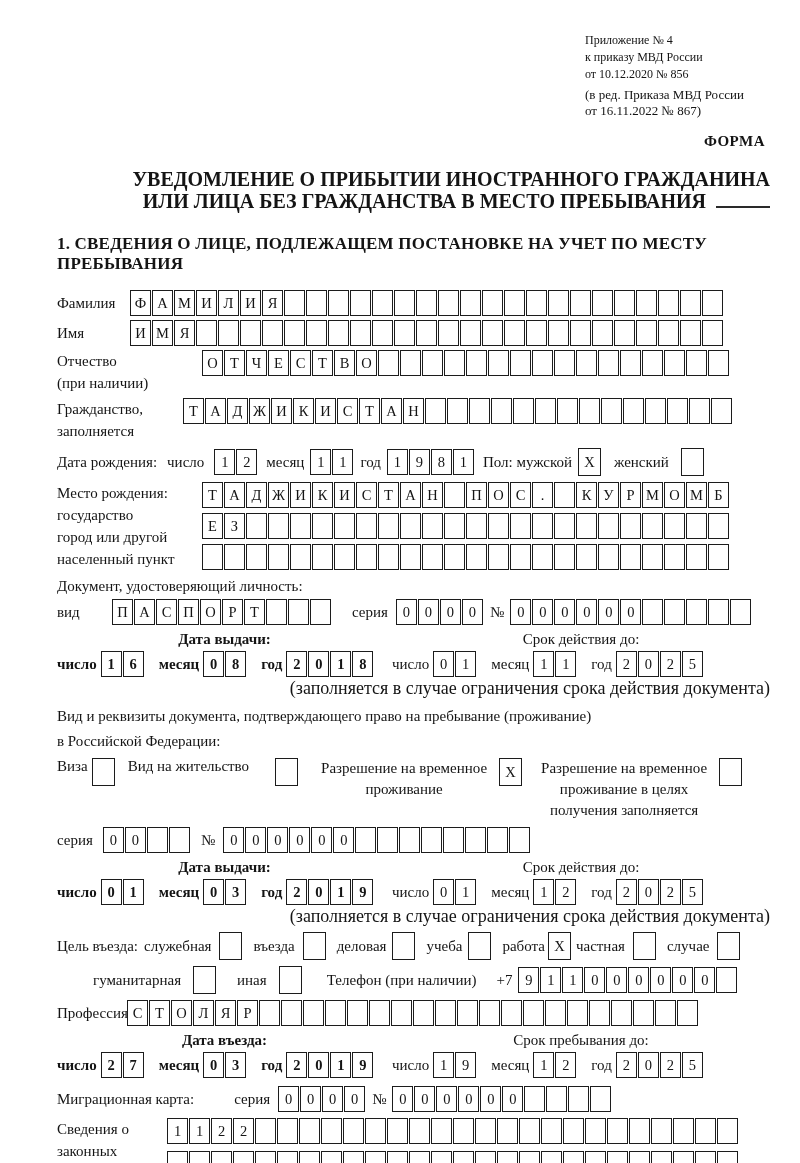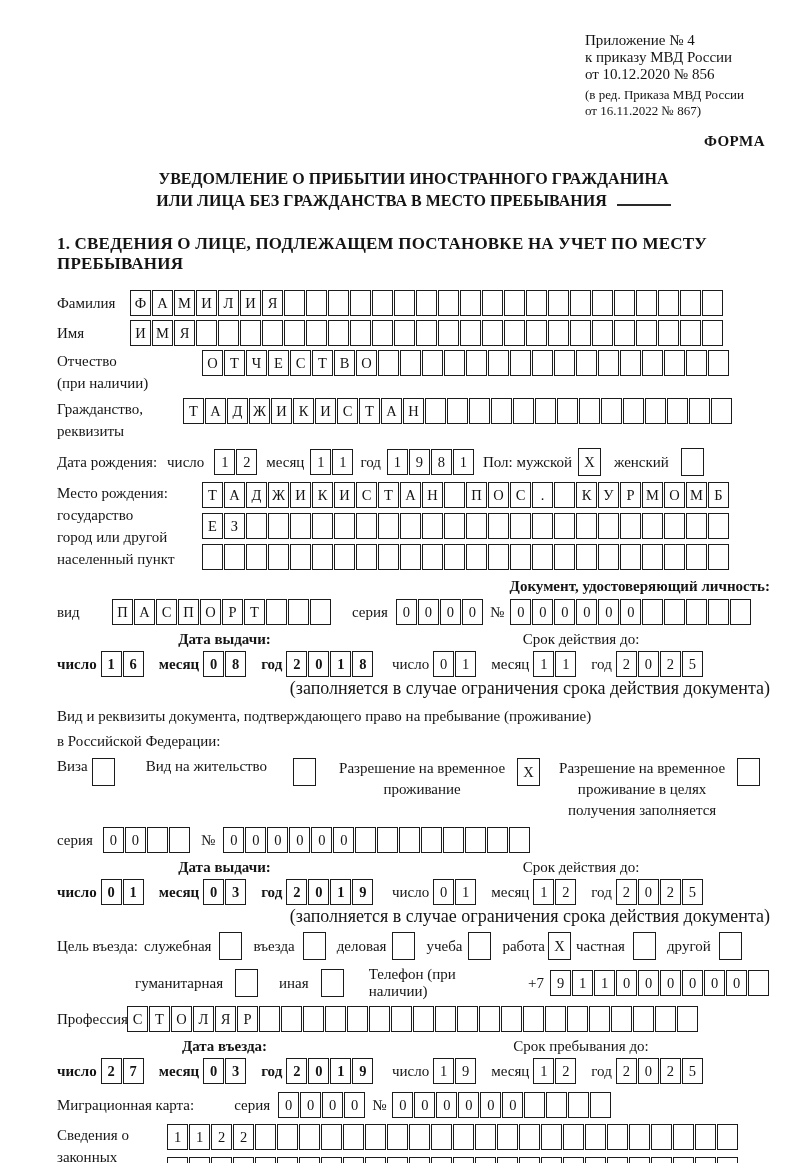--- a/index.html
+++ b/index.html
@@ -7,27 +7,27 @@
   body {
     width:800px; height:1163px; overflow:hidden;
     color:#141414;
     font-family:"Liberation Serif","DejaVu Serif",serif;
     font-size:15px;
   }
   .page { padding:32px 30px 8px 57px; }
 
   
   .ref-block { margin-left:auto; width:185px; white-space:nowrap; }
-  .ref-line { font-size:15px; line-height:17px; }
+  .ref-line { font-size:12px; line-height:17px; }
   .ref-line-sm { font-size:13px; line-height:16px; }
   .ref-gap { height:4px; }
   .form-word { text-align:right; padding-right:5px; font-weight:bold; font-size:15px; margin-top:14px; letter-spacing:.5px; }
 
   
-  .title { text-align:center; font-weight:bold; font-size:16px; line-height:22px; margin-top:18px; }
+  .title { text-align:right; font-weight:bold; font-size:20px; line-height:22px; margin-top:18px; }
   .blank-line { display:inline-block; width:54px; border-bottom:2px solid #2a2a2a; margin-left:10px; }
   .section1 { font-weight:bold; font-size:17px; margin-top:22px; letter-spacing:.2px; }
 
   
   .cells { display:inline-flex; flex-wrap:nowrap; }
   .cell {
     display:inline-flex; align-items:center; justify-content:center; flex:none;
     width:19px; height:24px; border:1.6px solid #1c1c1c; margin-right:1px;
     font-size:14.5px; line-height:1;
   }
@@ -183,21 +183,21 @@
           <span class="cell"></span>
           <span class="cell"></span>
           <span class="cell"></span>
           <span class="cell"></span>
         </span>
     </div>
 
     <div class="row">
       <span class="lbl w126">
         <span>Гражданство,</span><br>
-        <span>реквизиты</span>
+        <span>заполняется</span>
       </span>
       <span class="cells">
           <span class="cell">Т</span>
           <span class="cell">А</span>
           <span class="cell">Д</span>
           <span class="cell">Ж</span>
           <span class="cell">И</span>
           <span class="cell">К</span>
           <span class="cell">И</span>
           <span class="cell">С</span>
@@ -332,21 +332,21 @@
             <span class="cell"></span>
             <span class="cell"></span>
             <span class="cell"></span>
             <span class="cell"></span>
             <span class="cell"></span>
             <span class="cell"></span>
           </div>
       </span>
     </div>
 
-    <div style="text-align:right; font-weight:bold; margin:2px 0 4px;">Документ, удостоверяющий личность:</div>
+    <div style="text-align:left; font-weight:normal; margin:2px 0 4px;">Документ, удостоверяющий личность:</div>
 
     <div class="row vc">
       <span class="lbl w57">вид</span>
       <span class="cells">
           <span class="cell">П</span>
           <span class="cell">А</span>
           <span class="cell">С</span>
           <span class="cell">П</span>
           <span class="cell">О</span>
           <span class="cell">Р</span>
@@ -429,21 +429,21 @@
     <div class="intro">Вид и реквизиты документа, подтверждающего право на пребывание (проживание)</div>
     <div class="intro">в Российской Федерации:</div>
 
     <div class="row opt-row">
       <span class="opt">
         <span>Виза</span>
         <span class="cells box" style="margin-left:4px;">
             <span class="cell"></span>
           </span>
       </span>
-      <span class="opt" style="margin-left:30px;">
+      <span class="opt" style="margin-left:12px;">
         <span>Вид на жительство</span>
         <span class="cells box" style="margin-left:26px;">
             <span class="cell"></span>
           </span>
       </span>
       <span class="opt" style="margin-left:22px;">
         <span class="optlines">
           <span>Разрешение на временное</span><br>
           <span>проживание</span>
         </span>
@@ -570,28 +570,28 @@
             <span class="cell">X</span>
           </span>
         </span>
       <span class="popt" style="margin-left:4px;">
           <span>частная</span>
           <span class="cells box ml8">
             <span class="cell"></span>
           </span>
         </span>
       <span class="popt ml10">
-          <span>другой</span>
+          <span>случае</span>
           <span class="cells box ml8">
             <span class="cell"></span>
           </span>
         </span>
     </div>
 
-    <div class="purpose-row" style="margin-left:78px;">
+    <div class="purpose-row" style="margin-left:36px;">
       <span class="popt">
           <span>гуманитарная</span>
           <span class="cells box ml12">
             <span class="cell"></span>
           </span>
         </span>
       <span class="popt ml20">
           <span>иная</span>
           <span class="cells box ml12">
             <span class="cell"></span>

